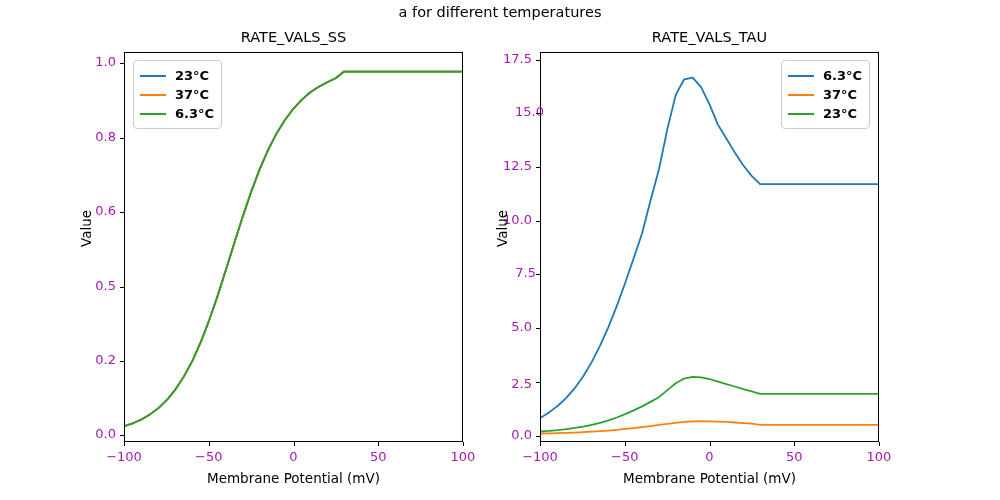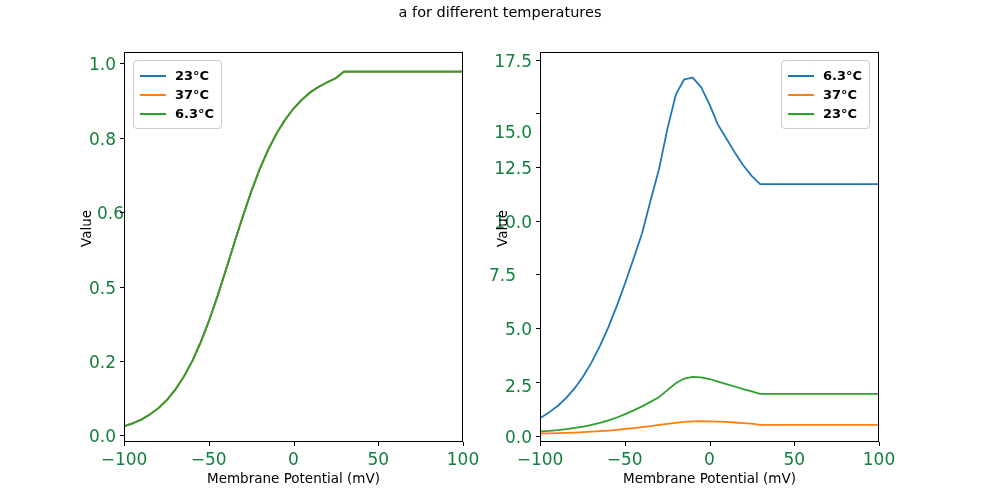--- a/index.html
+++ b/index.html
@@ -5,54 +5,55 @@
   html,body{margin:0;padding:0;}
   body{width:1000px;height:500px;background:#ffffff;
        font-family:"DejaVu Sans","Liberation Sans",sans-serif;color:#000;
        overflow:hidden;}
   #figure{position:relative;width:1000px;height:500px;}
   .suptitle{position:absolute;top:4px;left:0;width:1000px;text-align:center;
             font-size:14.5px;color:#000;}
   .axtitle{position:absolute;text-align:center;font-size:14.5px;color:#000;}
   .axes{position:absolute;box-sizing:border-box;border:1px solid #000;background:#fff;}
   .svgwrap{position:absolute;left:0;top:0;width:100%;height:100%;}
-  .ytick,.xtick{position:absolute;font-size:17px;color:#15803d;white-space:nowrap;}
+  .ytick,.xtick{position:absolute;font-size:13px;color:#a21caf;white-space:nowrap;}
   .ytick{text-align:right;}
   .xtick{text-align:center;}
   .tickmark{position:absolute;background:#000;}
   .xlabel{position:absolute;text-align:center;font-size:13.5px;color:#000;}
   .ylabel{position:absolute;font-size:13.5px;color:#000;
           transform-origin:left top;transform:rotate(-90deg);white-space:nowrap;}
   .legend{position:absolute;box-sizing:border-box;border:1px solid #ccc;border-radius:4px;
           background:rgba(255,255,255,0.88);padding:5px 7px 5px 6px;}
   .legrow{display:flex;align-items:center;height:19px;font-weight:bold;}
   .legline{display:inline-block;width:26px;height:0;border-top:2.4px solid #000;margin-right:9px;}
   .legtext{font-size:13px;color:#000;}
 </style>
 </head>
 <body>
 
 <div id="figure">
   <div class="suptitle">a for different temperatures</div>
 
+  <div class="axtitle" style="left:124px;top:29px;width:339px;">RATE_VALS_SS</div>
   <div class="axes" id="ax0" style="left:124px;top:52px;width:339px;height:390px;">
     <svg class="svgwrap" id="svg0" viewBox="0 0 339 390" preserveAspectRatio="none">
         <polyline points="0.00,374.92 8.47,371.94 16.95,368.22 25.43,363.01 33.90,356.68 42.38,348.49 50.85,338.06 59.32,325.03 67.80,309.39 76.28,290.41 84.75,268.44 93.23,243.87 101.70,217.43 110.17,190.25 118.65,163.82 127.13,138.87 135.60,116.53 144.07,97.17 152.55,80.79 161.03,67.02 169.50,55.85 177.97,46.91 186.45,39.47 194.92,33.88 203.40,29.41 211.88,25.32 220.35,18.62 228.83,18.62 237.30,18.62 245.78,18.62 254.25,18.62 262.73,18.62 271.20,18.62 279.68,18.62 288.15,18.62 296.63,18.62 305.10,18.62 313.57,18.62 322.05,18.62 330.52,18.62 339.00,18.62" fill="none" stroke="#1f77b4" stroke-width="1.8" stroke-linejoin="round" stroke-linecap="round"></polyline>
         <polyline points="0.00,374.92 8.47,371.94 16.95,368.22 25.43,363.01 33.90,356.68 42.38,348.49 50.85,338.06 59.32,325.03 67.80,309.39 76.28,290.41 84.75,268.44 93.23,243.87 101.70,217.43 110.17,190.25 118.65,163.82 127.13,138.87 135.60,116.53 144.07,97.17 152.55,80.79 161.03,67.02 169.50,55.85 177.97,46.91 186.45,39.47 194.92,33.88 203.40,29.41 211.88,25.32 220.35,18.62 228.83,18.62 237.30,18.62 245.78,18.62 254.25,18.62 262.73,18.62 271.20,18.62 279.68,18.62 288.15,18.62 296.63,18.62 305.10,18.62 313.57,18.62 322.05,18.62 330.52,18.62 339.00,18.62" fill="none" stroke="#ff7f0e" stroke-width="1.8" stroke-linejoin="round" stroke-linecap="round"></polyline>
         <polyline points="0.00,374.92 8.47,371.94 16.95,368.22 25.43,363.01 33.90,356.68 42.38,348.49 50.85,338.06 59.32,325.03 67.80,309.39 76.28,290.41 84.75,268.44 93.23,243.87 101.70,217.43 110.17,190.25 118.65,163.82 127.13,138.87 135.60,116.53 144.07,97.17 152.55,80.79 161.03,67.02 169.50,55.85 177.97,46.91 186.45,39.47 194.92,33.88 203.40,29.41 211.88,25.32 220.35,18.62 228.83,18.62 237.30,18.62 245.78,18.62 254.25,18.62 262.73,18.62 271.20,18.62 279.68,18.62 288.15,18.62 296.63,18.62 305.10,18.62 313.57,18.62 322.05,18.62 330.52,18.62 339.00,18.62" fill="none" stroke="#2ca02c" stroke-width="1.8" stroke-linejoin="round" stroke-linecap="round"></polyline>
       </svg>
   </div>
   <div id="ticks0">
       <div class="ytick" style="left: 64px; top: 426.484px; width: 52px;">0.0</div>
       <div class="tickmark" style="left: 120px; top: 435.484px; width: 4px; height: 1px;"></div>
       <div class="ytick" style="left: 64px; top: 352.021px; width: 52px;">0.2</div>
       <div class="tickmark" style="left: 120px; top: 361.021px; width: 4px; height: 1px;"></div>
       <div class="ytick" style="left: 64px; top: 277.558px; width: 52px;">0.5</div>
       <div class="tickmark" style="left: 120px; top: 286.558px; width: 4px; height: 1px;"></div>
-      <div class="ytick" style="left: 72px; top: 203.095px; width: 52px;">0.6</div>
+      <div class="ytick" style="left: 64px; top: 203.095px; width: 52px;">0.6</div>
       <div class="tickmark" style="left: 120px; top: 212.095px; width: 4px; height: 1px;"></div>
       <div class="ytick" style="left: 64px; top: 128.632px; width: 52px;">0.8</div>
       <div class="tickmark" style="left: 120px; top: 137.632px; width: 4px; height: 1px;"></div>
       <div class="ytick" style="left: 64px; top: 54.1695px; width: 52px;">1.0</div>
       <div class="tickmark" style="left: 120px; top: 63.1695px; width: 4px; height: 1px;"></div>
       <div class="xtick" style="left: 84px; top: 449px; width: 80px;">−100</div>
       <div class="tickmark" style="left: 124px; top: 442px; width: 1px; height: 4px;"></div>
       <div class="xtick" style="left: 168.75px; top: 449px; width: 80px;">−50</div>
       <div class="tickmark" style="left: 208.75px; top: 442px; width: 1px; height: 4px;"></div>
       <div class="xtick" style="left: 253.5px; top: 449px; width: 80px;">0</div>
@@ -72,41 +73,42 @@
       <div class="legrow">
         <span class="legline" style="border-top-color: rgb(255, 127, 14);"></span>
         <span class="legtext">37°C</span>
       </div>
       <div class="legrow">
         <span class="legline" style="border-top-color: rgb(44, 160, 44);"></span>
         <span class="legtext">6.3°C</span>
       </div>
     </div>
 
+  <div class="axtitle" style="left:540px;top:29px;width:339px;">RATE_VALS_TAU</div>
   <div class="axes" id="ax1" style="left:540px;top:52px;width:339px;height:390px;">
     <svg class="svgwrap" id="svg1" viewBox="0 0 339 390" preserveAspectRatio="none">
         <polyline points="0.00,366.36 8.47,360.99 16.95,354.55 25.43,346.60 33.90,336.93 42.38,325.11 50.85,310.93 59.32,294.38 67.80,275.47 76.28,254.20 84.75,230.99 93.23,206.28 101.70,181.14 110.17,148.26 118.65,117.11 127.13,76.28 135.60,41.90 144.07,26.43 152.55,24.71 161.03,34.38 169.50,51.57 177.97,71.98 186.45,85.95 194.92,99.92 203.40,112.81 211.88,123.55 220.35,131.72 228.83,131.72 237.30,131.72 245.78,131.72 254.25,131.72 262.73,131.72 271.20,131.72 279.68,131.72 288.15,131.72 296.63,131.72 305.10,131.72 313.57,131.72 322.05,131.72 330.52,131.72 339.00,131.72" fill="none" stroke="#1f77b4" stroke-width="1.8" stroke-linejoin="round" stroke-linecap="round"></polyline>
         <polyline points="0.00,382.48 8.47,382.31 16.95,382.09 25.43,381.83 33.90,381.51 42.38,381.13 50.85,380.67 59.32,380.12 67.80,379.47 76.28,378.72 84.75,377.88 93.23,376.96 101.70,375.97 110.17,374.96 118.65,373.88 127.13,372.81 135.60,371.74 144.07,370.88 152.55,370.34 161.03,370.12 169.50,370.19 177.97,370.45 186.45,370.88 194.92,371.41 203.40,371.95 211.88,372.49 220.35,373.88 228.83,373.88 237.30,373.88 245.78,373.88 254.25,373.88 262.73,373.88 271.20,373.88 279.68,373.88 288.15,373.88 296.63,373.88 305.10,373.88 313.57,373.88 322.05,373.88 330.52,373.88 339.00,373.88" fill="none" stroke="#ff7f0e" stroke-width="1.8" stroke-linejoin="round" stroke-linecap="round"></polyline>
         <polyline points="0.00,380.33 8.47,379.79 16.95,379.04 25.43,378.07 33.90,376.89 42.38,375.50 50.85,373.78 59.32,371.74 67.80,369.26 76.28,366.36 84.75,363.03 93.23,359.27 101.70,355.19 110.17,350.68 118.65,345.95 127.13,338.86 135.60,331.98 144.07,327.26 152.55,325.54 161.03,325.97 169.50,327.69 177.97,330.26 186.45,332.84 194.92,335.21 203.40,337.79 211.88,340.15 220.35,342.73 228.83,342.73 237.30,342.73 245.78,342.73 254.25,342.73 262.73,342.73 271.20,342.73 279.68,342.73 288.15,342.73 296.63,342.73 305.10,342.73 313.57,342.73 322.05,342.73 330.52,342.73 339.00,342.73" fill="none" stroke="#2ca02c" stroke-width="1.8" stroke-linejoin="round" stroke-linecap="round"></polyline>
       </svg>
   </div>
   <div id="ticks1">
       <div class="ytick" style="left: 480px; top: 426.554px; width: 52px;">0.0</div>
       <div class="tickmark" style="left: 536px; top: 435.554px; width: 4px; height: 1px;"></div>
       <div class="ytick" style="left: 480px; top: 376px; width: 52px;">2.5</div>
       <div class="tickmark" style="left: 536px; top: 381.835px; width: 4px; height: 1px;"></div>
       <div class="ytick" style="left: 480px; top: 319.116px; width: 52px;">5.0</div>
       <div class="tickmark" style="left: 536px; top: 328.116px; width: 4px; height: 1px;"></div>
-      <div class="ytick" style="left: 464px; top: 265.397px; width: 52px;">7.5</div>
+      <div class="ytick" style="left: 484px; top: 265.397px; width: 52px;">7.5</div>
       <div class="tickmark" style="left: 536px; top: 274.397px; width: 4px; height: 1px;"></div>
       <div class="ytick" style="left: 480px; top: 211.678px; width: 52px;">10.0</div>
       <div class="tickmark" style="left: 536px; top: 220.678px; width: 4px; height: 1px;"></div>
       <div class="ytick" style="left: 480px; top: 157.959px; width: 52px;">12.5</div>
       <div class="tickmark" style="left: 536px; top: 166.959px; width: 4px; height: 1px;"></div>
-      <div class="ytick" style="left: 480px; top: 104.24px; width: 52px; margin-top: 18px;">15.0</div>
+      <div class="ytick" style="left: 492px; top: 104.24px; width: 52px;">15.0</div>
       <div class="tickmark" style="left: 536px; top: 113.24px; width: 4px; height: 1px;"></div>
       <div class="ytick" style="left: 480px; top: 50.5207px; width: 52px;">17.5</div>
       <div class="tickmark" style="left: 536px; top: 59.5207px; width: 4px; height: 1px;"></div>
       <div class="xtick" style="left: 500px; top: 449px; width: 80px;">−100</div>
       <div class="tickmark" style="left: 540px; top: 442px; width: 1px; height: 4px;"></div>
       <div class="xtick" style="left: 584.75px; top: 449px; width: 80px;">−50</div>
       <div class="tickmark" style="left: 624.75px; top: 442px; width: 1px; height: 4px;"></div>
       <div class="xtick" style="left: 669.5px; top: 449px; width: 80px;">0</div>
       <div class="tickmark" style="left: 709.5px; top: 442px; width: 1px; height: 4px;"></div>
       <div class="xtick" style="left: 754.25px; top: 449px; width: 80px;">50</div>

